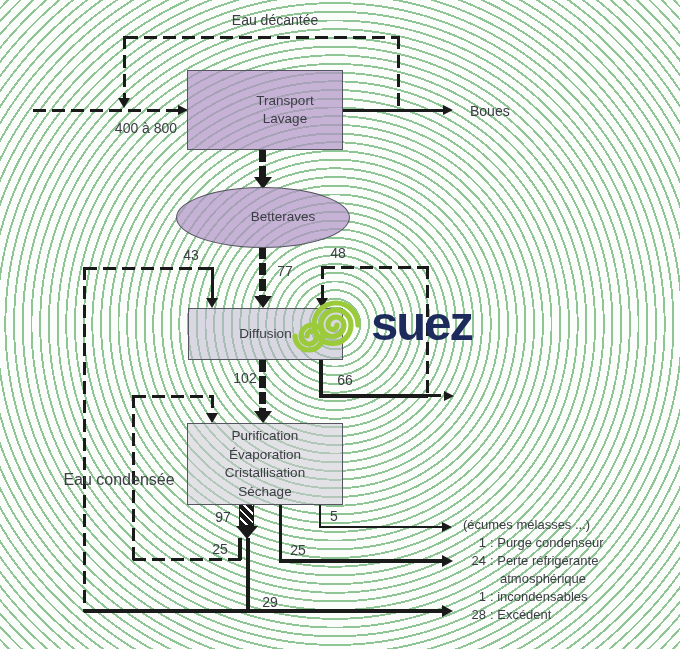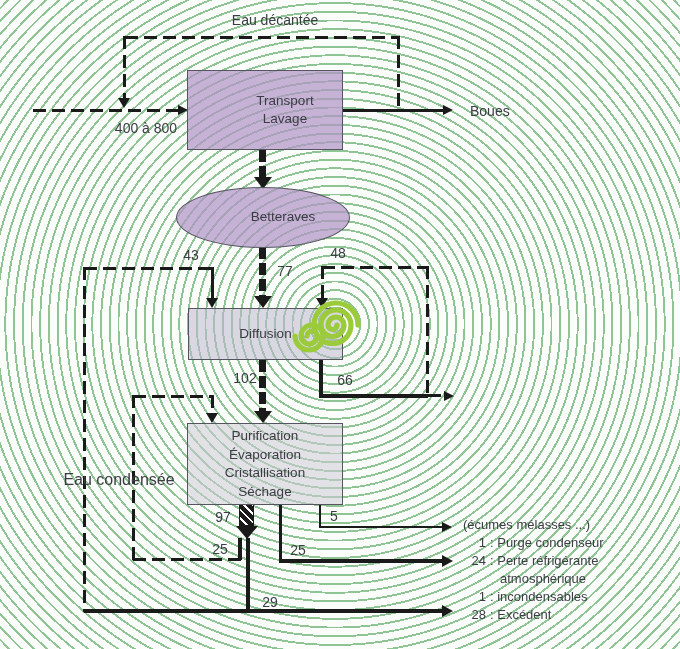--- a/index.html
+++ b/index.html
@@ -155,14 +155,15 @@
   </div>
 
   <div class="logo">
     <svg width="86" height="64" viewBox="0 0 86 64">
       <g fill="none" stroke="#9bcb3b" stroke-width="5.2" stroke-linecap="round">
         <path d="M 75 31 a 22,22 0 1,0 -44,0 a 18.5,18.5 0 1,0 37,0 a 15,15 0 1,0 -30,0 a 11.5,11.5 0 1,0 23,0 a 8,8 0 1,0 -16,0 a 4.5,4.5 0 1,0 9,0"></path>
         <path d="M 12 42 a 14,14 0 1,0 28,0 a 11,11 0 1,0 -22,0 a 8,8 0 1,0 16,0 a 5,5 0 1,0 -10,0"></path>
       </g>
     </svg>
   </div>
+  <div class="logo-text">suez</div>
 
 </div>
 
 </body></html>

